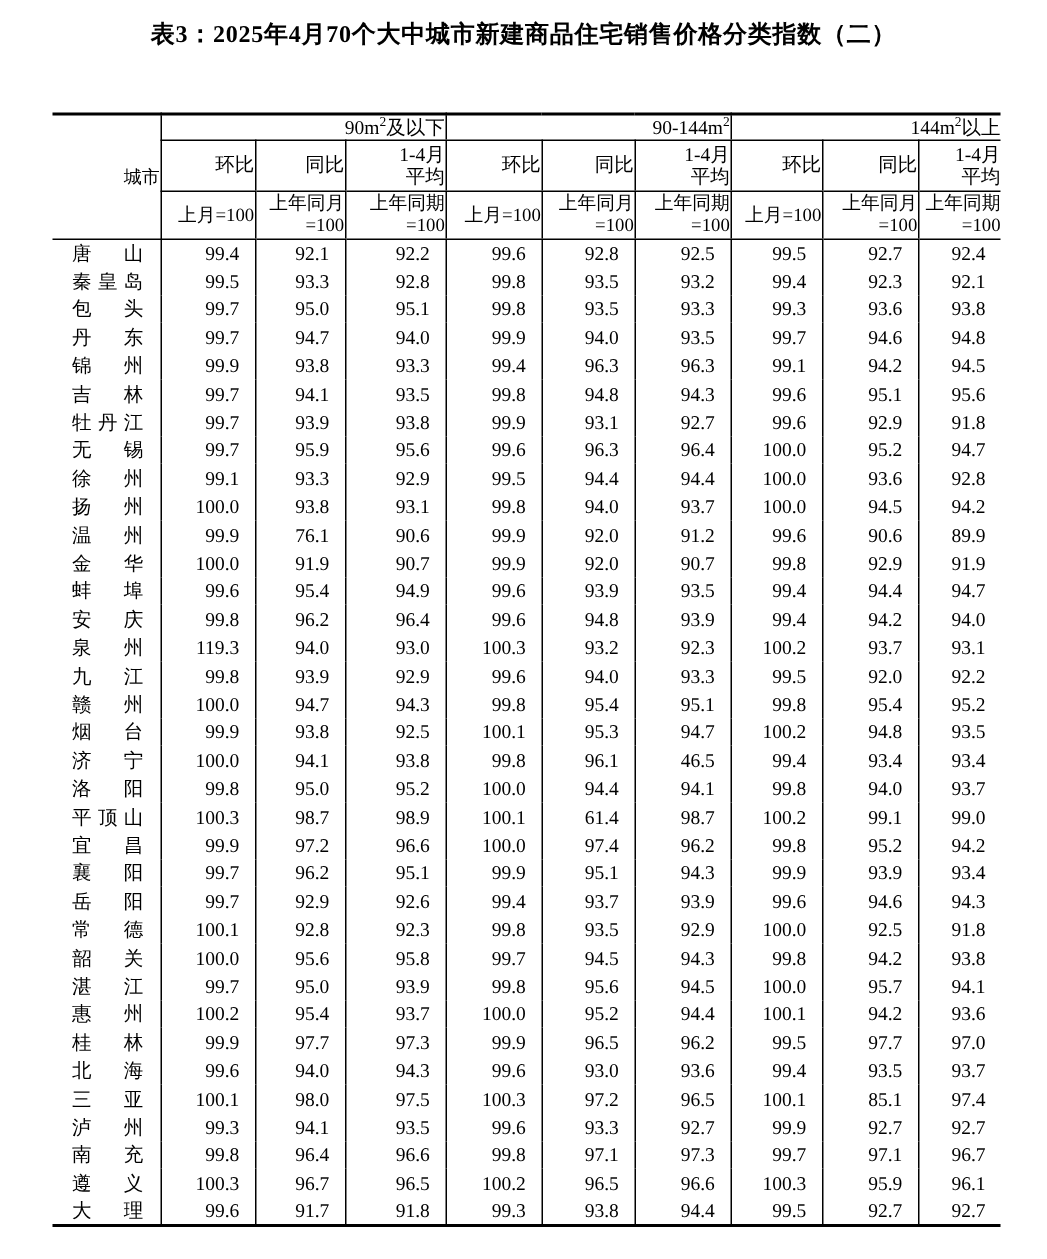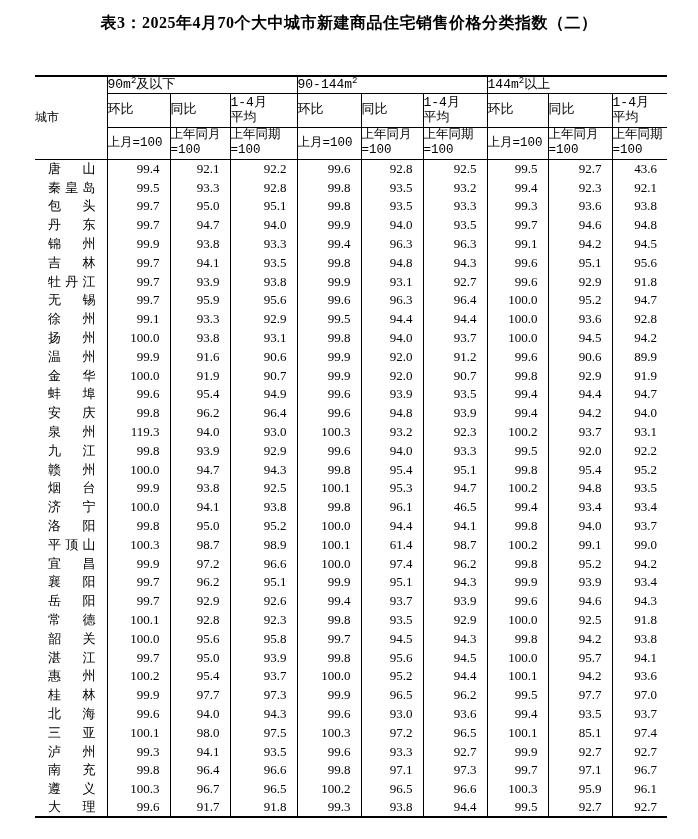--- a/index.html
+++ b/index.html
@@ -25,27 +25,26 @@
     top: 75px;
     width: 632px;
     border-collapse: collapse;
     table-layout: fixed;
     border-top: 2px solid #000;
     border-bottom: 2px solid #000;
   }
   thead th {
     font-weight: normal;
     font-size: 13px;
-    text-align: left;
+    text-align: right;
     vertical-align: middle;
     border-left: 1px solid #000;
     white-space: pre-line;
     line-height: 1.18;
     padding: 0;
-    font-family: Liberation Mono, monospace;
   }
   thead tr.group-row th { height: 17px; border-bottom: 1px solid #000; }
   thead tr.metric-row th { height: 34px; border-bottom: 1px solid #000; }
   thead tr.base-row th { height: 32px; border-bottom: 1px solid #000; font-size: 12.5px; }
   th.city-h {
     border-left: none;
     border-right: 1px solid #000;
     border-bottom: 1px solid #000;
     font-size: 12px;
   }
@@ -140,21 +139,21 @@
             </span>
           </td>
           <td class="val-cell">99.4</td>
           <td class="val-cell">92.1</td>
           <td class="val-cell">92.2</td>
           <td class="val-cell">99.6</td>
           <td class="val-cell">92.8</td>
           <td class="val-cell">92.5</td>
           <td class="val-cell">99.5</td>
           <td class="val-cell">92.7</td>
-          <td class="val-cell">43.6</td>
+          <td class="val-cell">92.4</td>
         </tr>
         <tr>
           <td class="city-cell">
             <span class="city-name">
               <span>秦</span>
               <span>皇</span>
               <span>岛</span>
             </span>
           </td>
           <td class="val-cell">99.5</td>
@@ -305,21 +304,21 @@
           <td class="val-cell">94.2</td>
         </tr>
         <tr>
           <td class="city-cell">
             <span class="city-name">
               <span>温</span>
               <span>州</span>
             </span>
           </td>
           <td class="val-cell">99.9</td>
-          <td class="val-cell">91.6</td>
+          <td class="val-cell">76.1</td>
           <td class="val-cell">90.6</td>
           <td class="val-cell">99.9</td>
           <td class="val-cell">92.0</td>
           <td class="val-cell">91.2</td>
           <td class="val-cell">99.6</td>
           <td class="val-cell">90.6</td>
           <td class="val-cell">89.9</td>
         </tr>
         <tr>
           <td class="city-cell">

